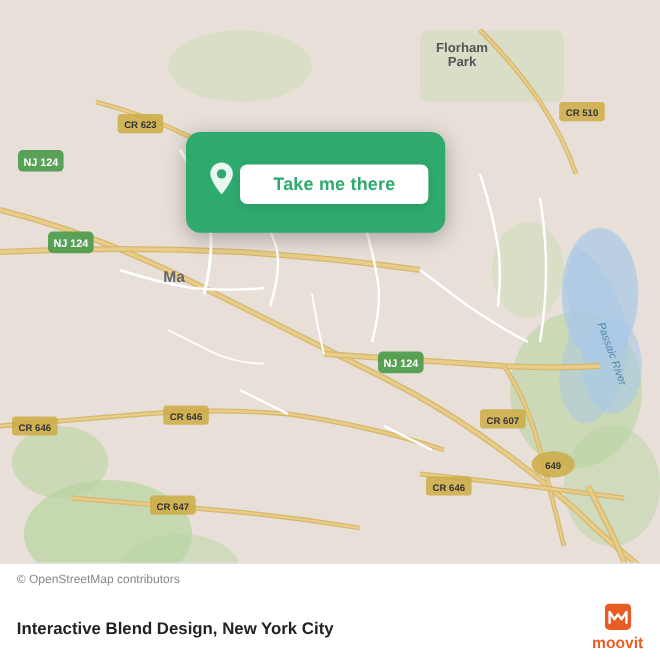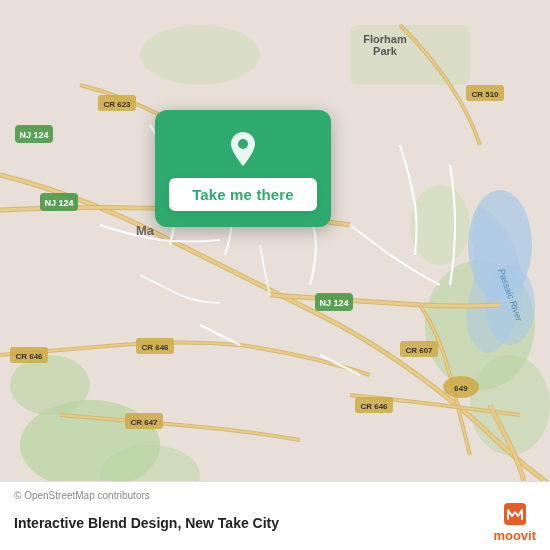--- a/index.html
+++ b/index.html
@@ -25,26 +25,26 @@
       position: absolute;
       top: 0; left: 0;
       width: 100%; height: 100%;
     }
 
     
     .popup-card {
       position: absolute;
       top: 110px;
       left: 155px;
-      width: 176px;
+      width: 216px;
       background: #2eaa6e;
       border-radius: 12px;
       padding: 18px 14px 16px 14px;
       display: flex;
-      flex-direction: column;
+      flex-direction: row;
       align-items: center;
       box-shadow: 0 4px 18px rgba(0,0,0,0.28);
       z-index: 10;
     }
 
     .popup-pin {
       width: 40px;
       height: 40px;
       margin-bottom: 10px;
     }
@@ -67,21 +67,21 @@
     
     .bottom-bar {
       position: absolute;
       bottom: 0;
       left: 0;
       width: 100%;
       background: white;
       padding: 8px 14px 7px 14px;
       display: flex;
       flex-direction: column;
-      gap: 2px;
+      gap: 14px;
       z-index: 20;
       border-top: 1px solid #e0e0e0;
     }
 
     .bottom-bar-attribution {
       font-size: 10px;
       color: #888;
     }
 
     .bottom-bar-title {
@@ -218,21 +218,21 @@
     <svg class="popup-pin" viewBox="0 0 40 40" xmlns="http://www.w3.org/2000/svg">
       <path d="M20 4C13.37 4 8 9.37 8 16C8 24 20 38 20 38C20 38 32 24 32 16C32 9.37 26.63 4 20 4Z" fill="white" opacity="0.9"></path>
       <circle cx="20" cy="16" r="5" fill="#2eaa6e"></circle>
     </svg>
     <button class="popup-btn">Take me there</button>
   </div>
 
   <div class="bottom-bar">
     <div class="bottom-bar-attribution">© OpenStreetMap contributors</div>
     <div class="bottom-bar-title">
-      <span>Interactive Blend Design, New Take City</span>
+      <span>Interactive Blend Design, New York City</span>
       <div class="moovit-badge">
 
         <svg class="moovit-icon" viewBox="0 0 22 22" xmlns="http://www.w3.org/2000/svg">
           <rect width="22" height="22" rx="4" fill="#e85d26"></rect>
           <path d="M4 16 L4 7 L8 13 L11 9 L14 13 L18 7 L18 16" stroke="white" stroke-width="2" fill="none" stroke-linejoin="round" stroke-linecap="round"></path>
         </svg>
         <span>moovit</span>
       </div>
     </div>
   </div>

